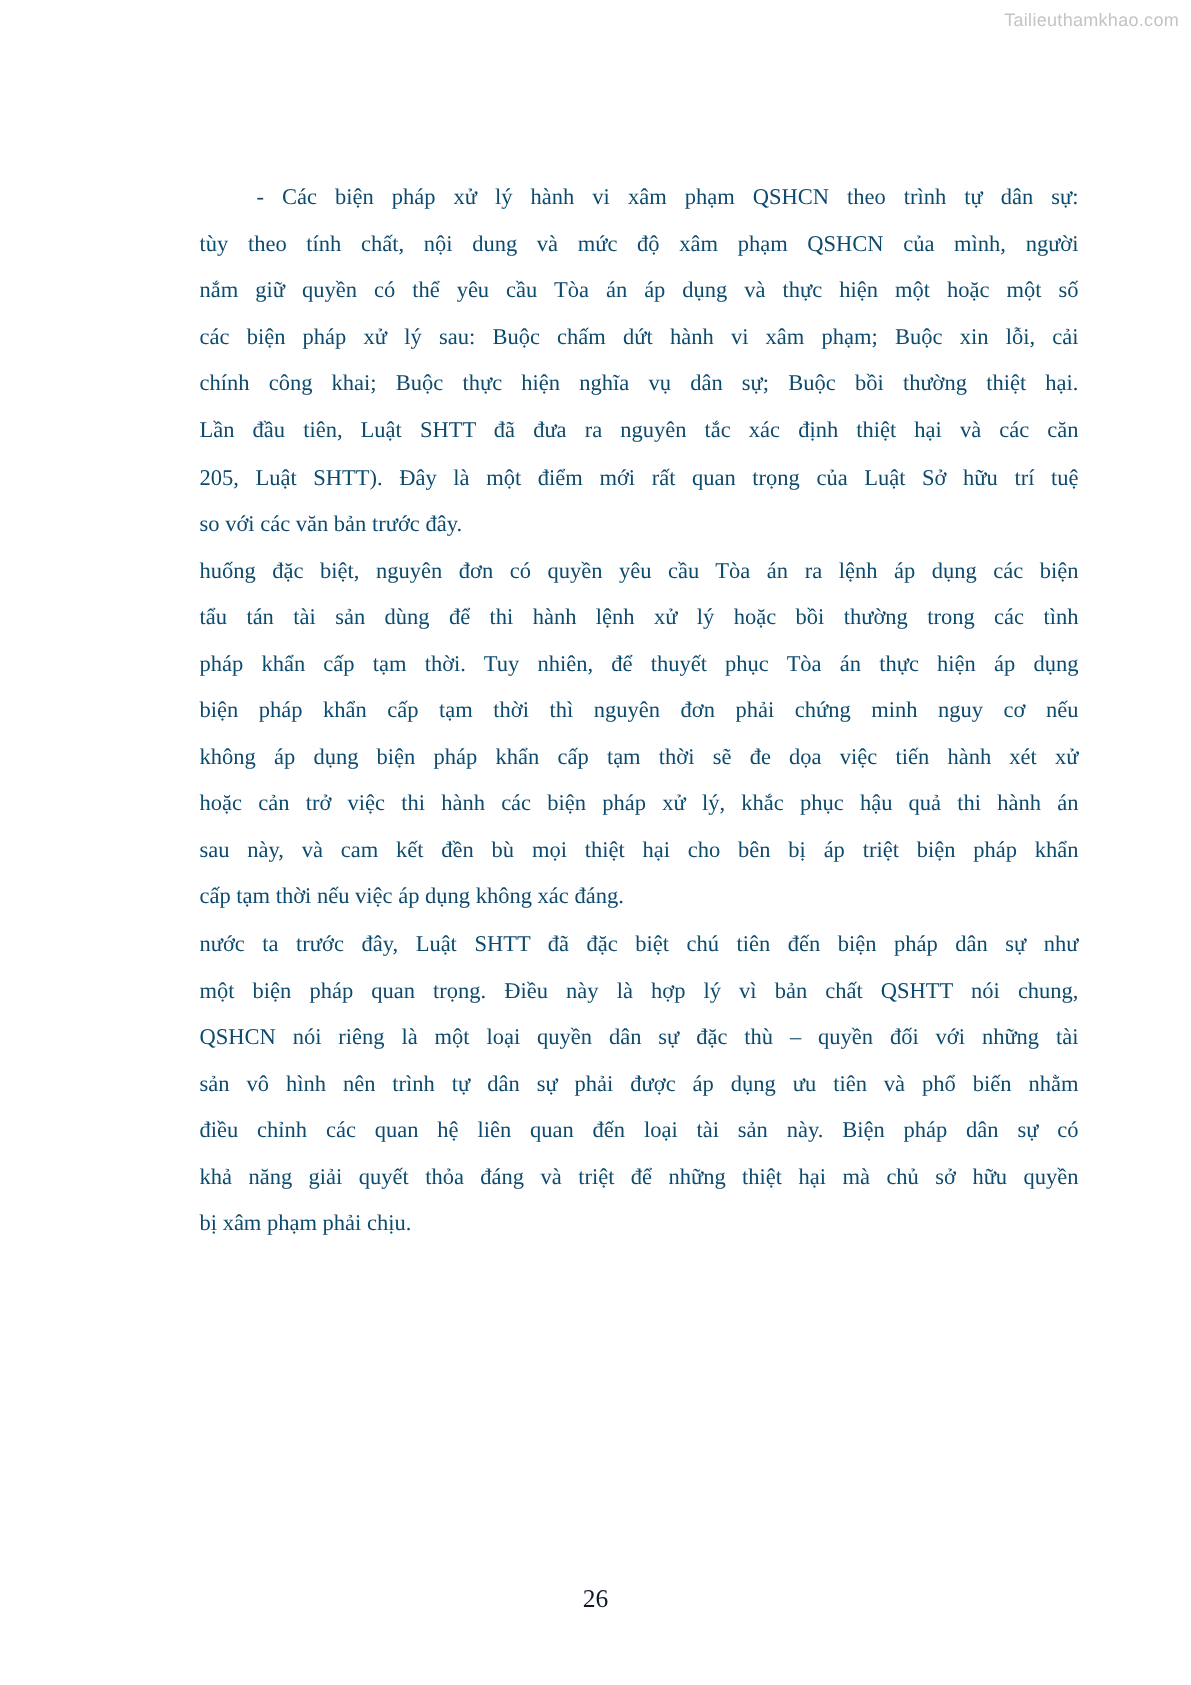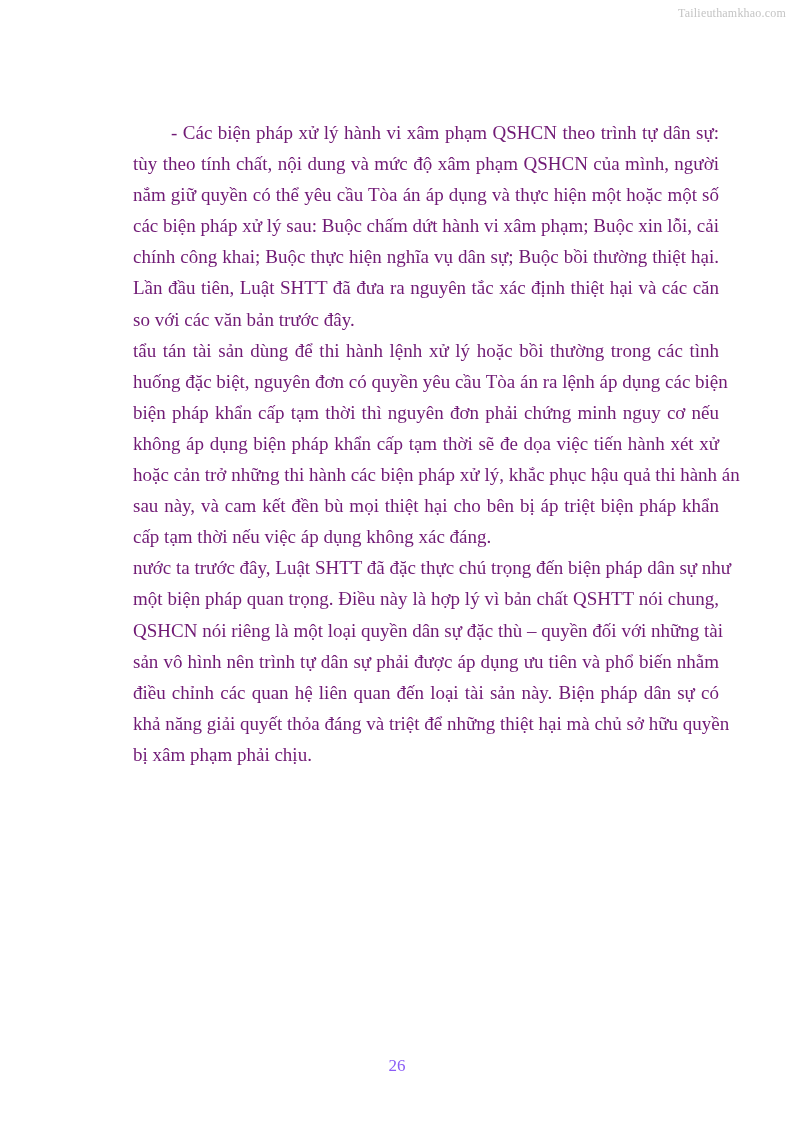--- a/index.html
+++ b/index.html
@@ -10,33 +10,33 @@
     body {
       width: 794px;
       height: 1123px;
       position: relative;
       overflow: hidden;
     }
     .watermark {
       position: absolute;
       top: 6px;
       right: 8px;
-      font-family: Liberation Serif, serif;
+      font-family: Liberation Sans, sans-serif;
       font-size: 12px;
       color: #c4c4c4;
       letter-spacing: 0.2px;
     }
     .page-body {
       position: absolute;
       left: 133px;
       top: 117px;
       width: 586px;
       font-family: "Liberation Serif", serif;
-      font-size: 19px;
-      color: #701a75;
+      font-size: 15px;
+      color: #0c4a6e;
     }
     .line {
       display: block;
       height: 31.1px;
       line-height: 31.1px;
       text-align: justify;
       text-align-last: justify;
       white-space: nowrap;
       overflow: visible;
     }
@@ -48,52 +48,54 @@
       font-family: Liberation Serif, serif;
     }
     .page-number {
       position: absolute;
       top: 1056px;
       left: 0;
       width: 794px;
       text-align: center;
       font-family: "Liberation Serif", serif;
       font-size: 17px;
-      color: #8b5cf6;
+      color: #0f172a;
     }
   </style>
 </head>
 <body>
 
 <div class="watermark">Tailieuthamkhao.com</div>
 
 <div class="page-body">
 
   <div>
     <span class="line indent">- Các biện pháp xử lý hành vi xâm phạm QSHCN theo trình tự dân sự:</span>
     <span class="line">tùy theo tính chất, nội dung và mức độ xâm phạm QSHCN của mình, người</span>
     <span class="line">nắm giữ quyền có thể yêu cầu Tòa án áp dụng và thực hiện một hoặc một số</span>
     <span class="line">các biện pháp xử lý sau: Buộc chấm dứt hành vi xâm phạm; Buộc xin lỗi, cải</span>
     <span class="line">chính công khai; Buộc thực hiện nghĩa vụ dân sự; Buộc bồi thường thiệt hại.</span>
     <span class="line">Lần đầu tiên, Luật SHTT đã đưa ra nguyên tắc xác định thiệt hại và các căn</span>
+    <span class="line">205, Luật SHTT). Đây là một điểm mới rất quan trọng của Luật Sở hữu trí tuệ</span>
     <span class="line last">so với các văn bản trước đây.</span>
   </div>
 
   <div>
+    <span class="line">huống đặc biệt, nguyên đơn có quyền yêu cầu Tòa án ra lệnh áp dụng các biện</span>
     <span class="line">tẩu tán tài sản dùng để thi hành lệnh xử lý hoặc bồi thường trong các tình</span>
-    <span class="line">huống đặc biệt, nguyên đơn có quyền yêu cầu Tòa án ra lệnh áp dụng các biện</span>
+    <span class="line">pháp khẩn cấp tạm thời. Tuy nhiên, để thuyết phục Tòa án thực hiện áp dụng</span>
     <span class="line">biện pháp khẩn cấp tạm thời thì nguyên đơn phải chứng minh nguy cơ nếu</span>
     <span class="line">không áp dụng biện pháp khẩn cấp tạm thời sẽ đe dọa việc tiến hành xét xử</span>
-    <span class="line">hoặc cản trở những thi hành các biện pháp xử lý, khắc phục hậu quả thi hành án</span>
+    <span class="line">hoặc cản trở việc thi hành các biện pháp xử lý, khắc phục hậu quả thi hành án</span>
     <span class="line">sau này, và cam kết đền bù mọi thiệt hại cho bên bị áp triệt biện pháp khẩn</span>
     <span class="line last">cấp tạm thời nếu việc áp dụng không xác đáng.</span>
   </div>
 
   <div>
-    <span class="line">nước ta trước đây, Luật SHTT đã đặc thực chú trọng đến biện pháp dân sự như</span>
+    <span class="line">nước ta trước đây, Luật SHTT đã đặc biệt chú tiên đến biện pháp dân sự như</span>
     <span class="line">một biện pháp quan trọng. Điều này là hợp lý vì bản chất QSHTT nói chung,</span>
     <span class="line">QSHCN nói riêng là một loại quyền dân sự đặc thù – quyền đối với những tài</span>
     <span class="line">sản vô hình nên trình tự dân sự phải được áp dụng ưu tiên và phổ biến nhằm</span>
     <span class="line">điều chỉnh các quan hệ liên quan đến loại tài sản này. Biện pháp dân sự có</span>
     <span class="line">khả năng giải quyết thỏa đáng và triệt để những thiệt hại mà chủ sở hữu quyền</span>
     <span class="line last">bị xâm phạm phải chịu.</span>
   </div>
 
 </div>
 

